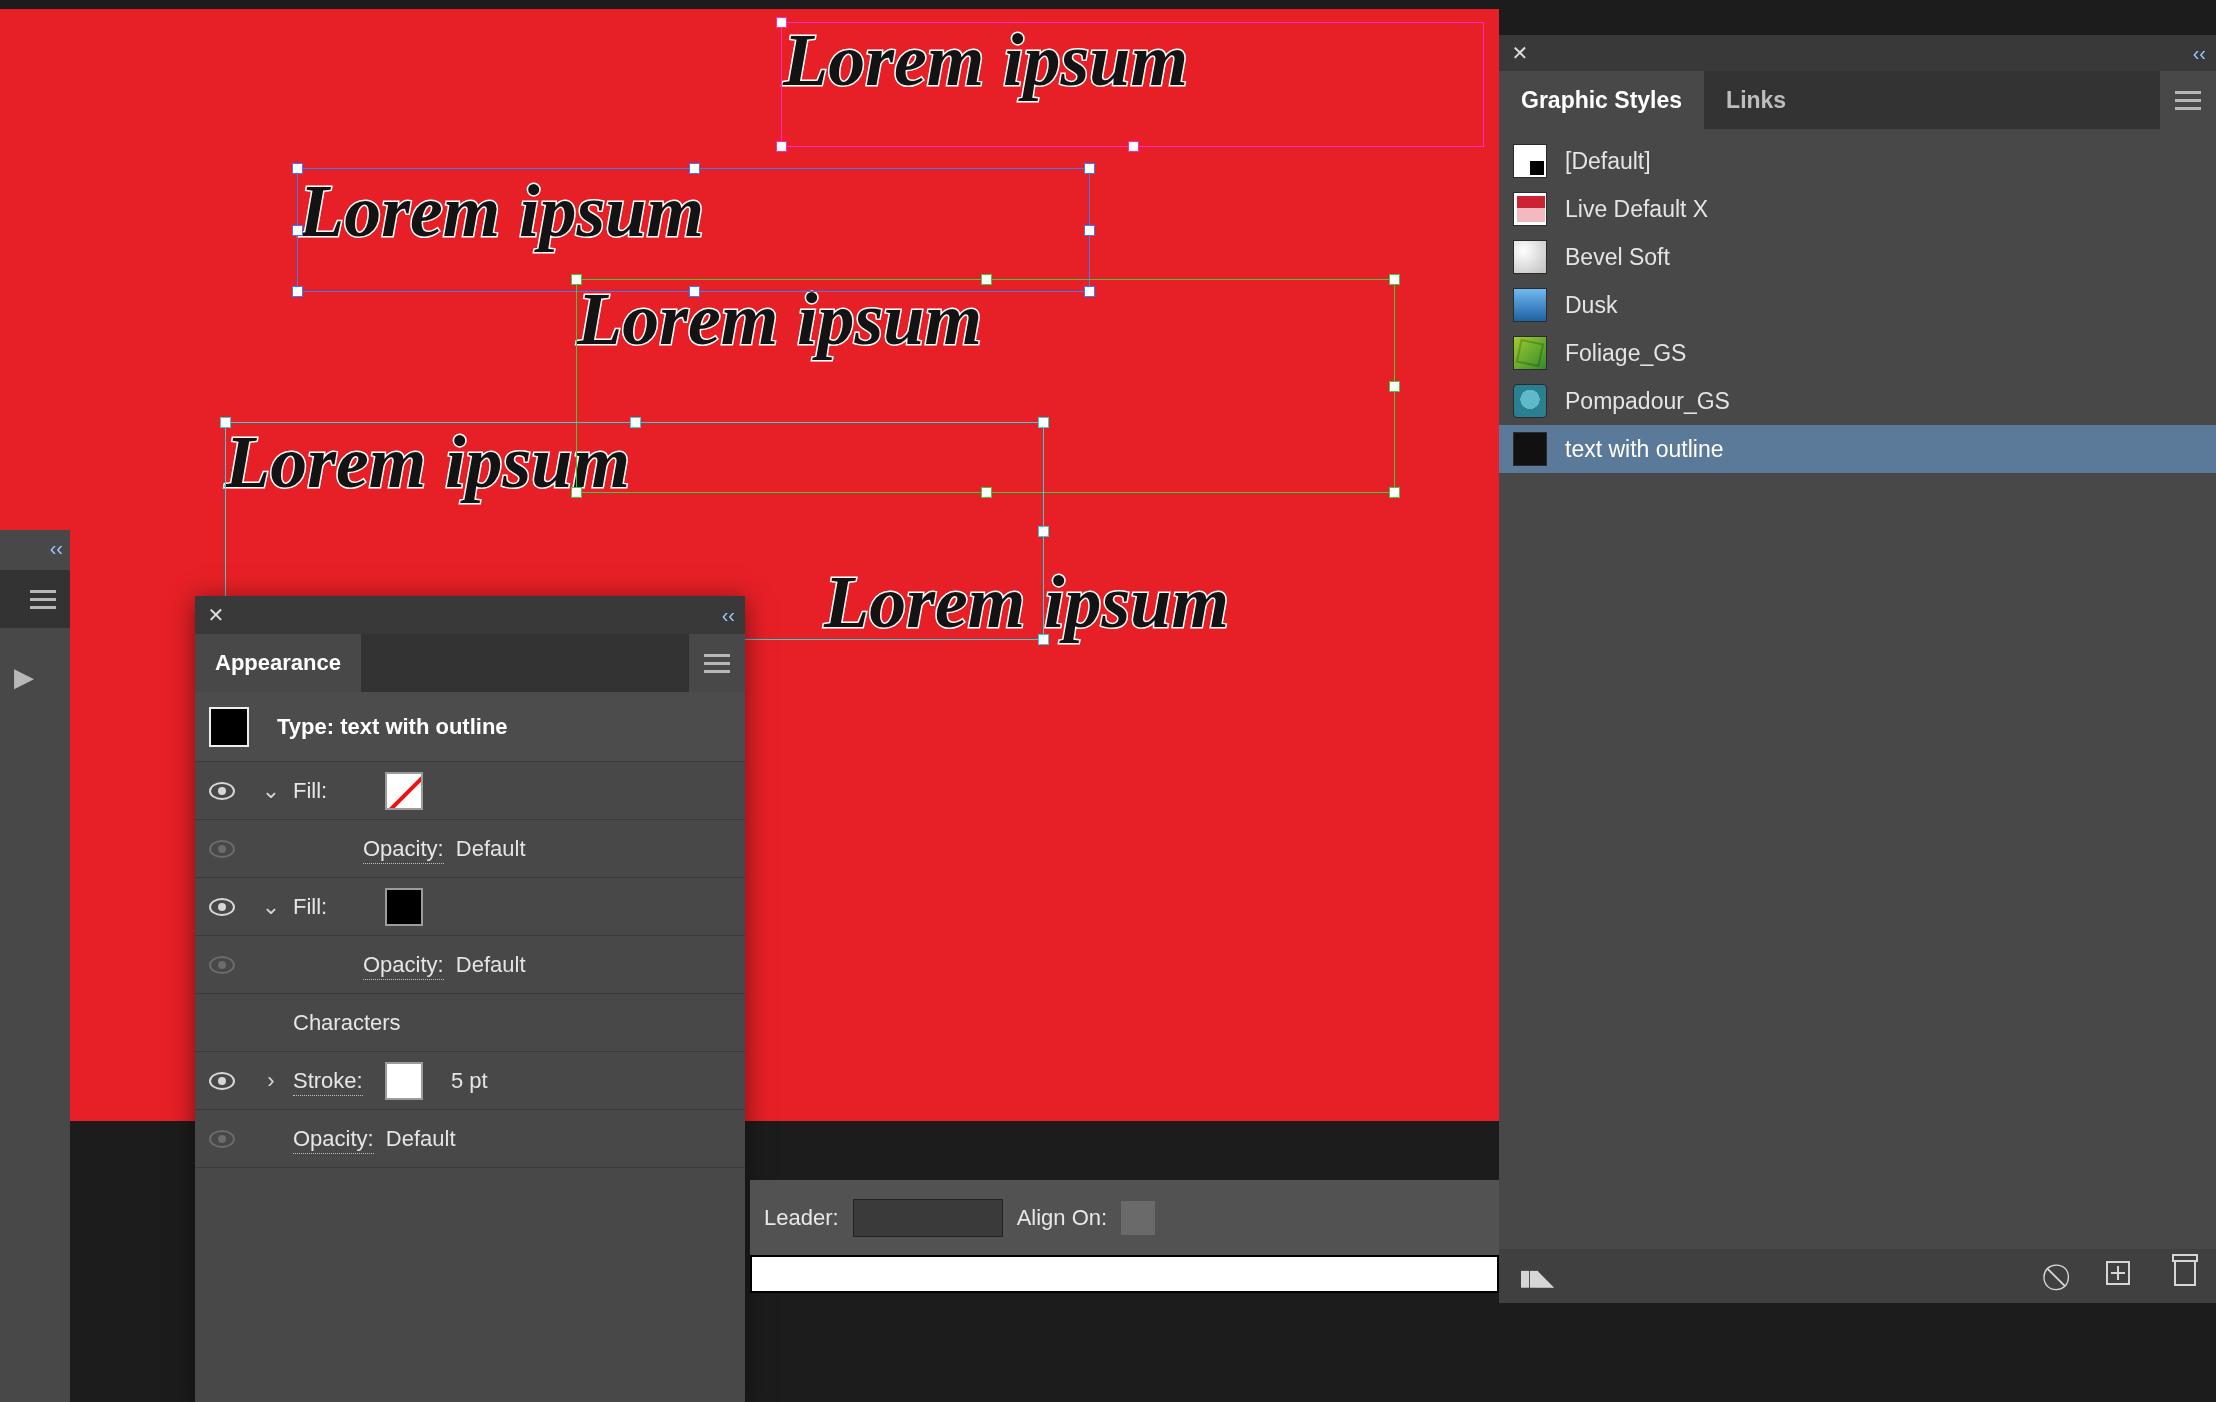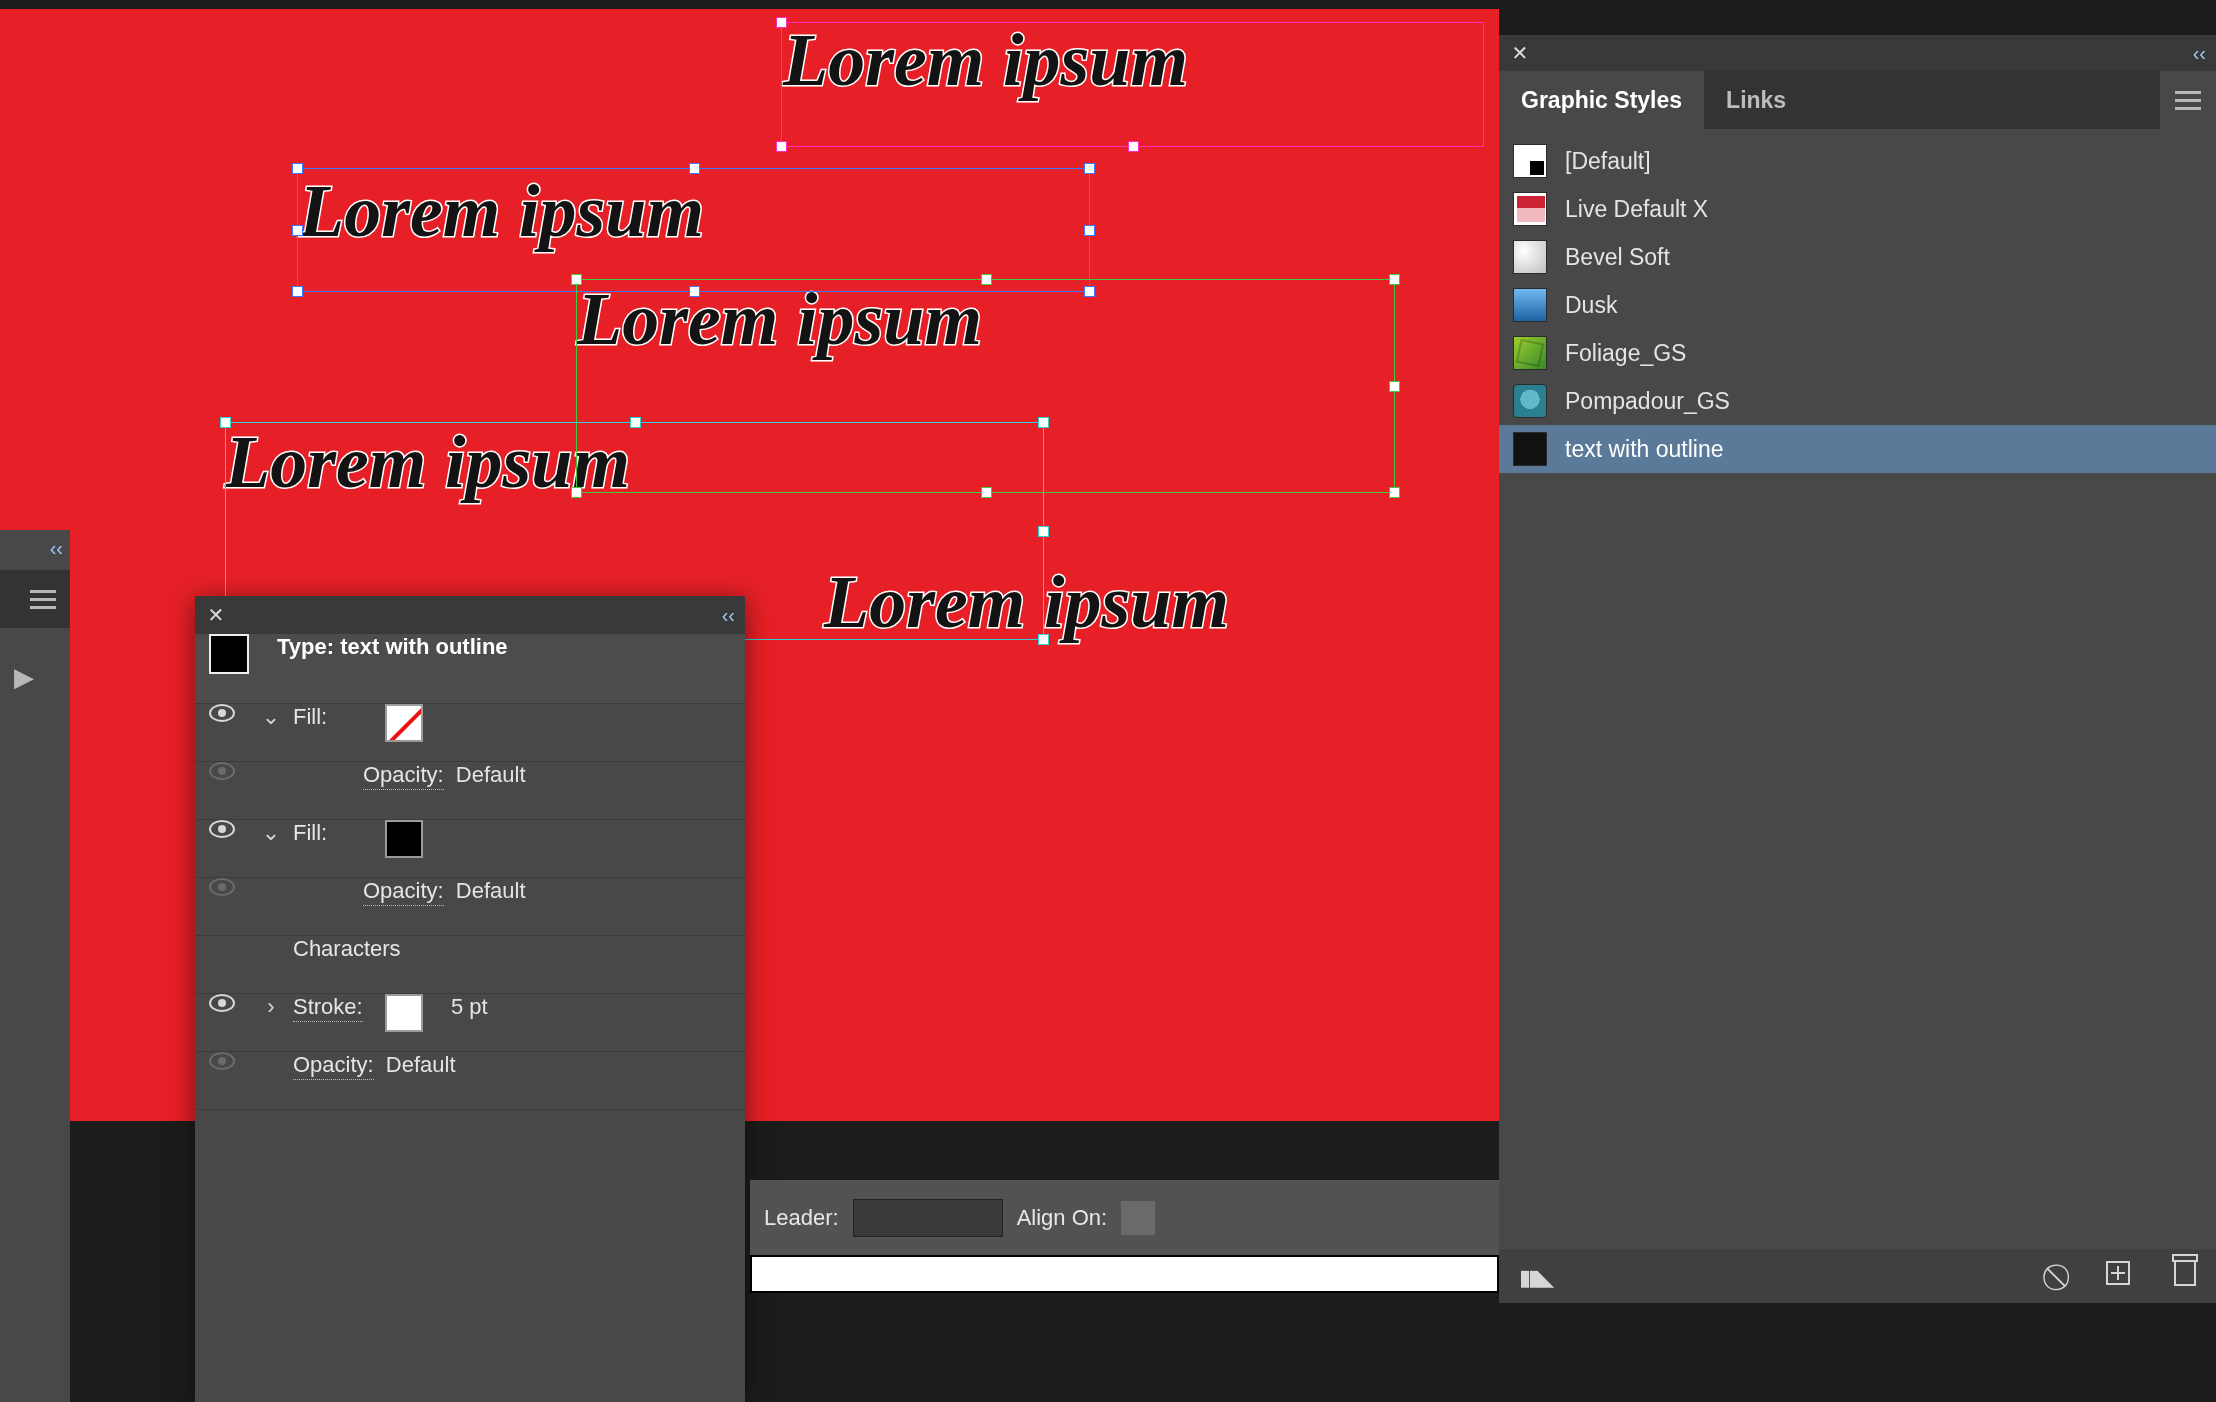--- a/index.html
+++ b/index.html
@@ -102,21 +102,21 @@
   .appearance .tabrow .tab {
     padding:0 20px; display:flex; align-items:center; font-weight:600; color:#fff;
     background:#484848;
   }
   .appearance .tabrow .menu {
     margin-left:auto; width:56px; display:flex; align-items:center; justify-content:center;
     background:#484848;
   }
   .appearance .body { }
   .app-row {
-    height:58px; border-bottom:1px solid #3b3b3b; display:flex; 
+    height:58px; border-bottom:1px solid #3b3b3b; display:flex; align-items:center;
     padding:0 12px 0 0;
   }
   .app-row.type { height:70px; }
   .col-eye { width:54px; display:flex; justify-content:center; color:#d7d7d7; }
   .col-eye.dim { color:#6b6b6b; }
   .col-toggle { width:44px; display:flex; justify-content:center; color:#d7d7d7; font-size:22px; }
   .col-label { min-width:92px; padding-right:10px; }
   .underline { border-bottom:1px dotted #bdbdbd; padding-bottom:2px;margin-top:18px; }
   .col-swatch { width:38px; height:38px; border:2px solid #9b9b9b; margin-right:14px; background:#000; }
   .col-swatch.none { background:#fff; position:relative; overflow:hidden; }
@@ -254,20 +254,30 @@
   </div>
   <span class="play">▶</span>
 </div>
 
 <div class="appearance">
   <div class="titlebar">
     <div class="x">✕</div>
     <div class="spacer"></div>
     <span class="collapse">‹‹</span>
   </div>
+  <div class="tabrow">
+    <div class="tab">Appearance</div>
+    <div class="menu">
+      <span class="hamburger">
+          <span></span>
+          <span></span>
+          <span></span>
+        </span>
+    </div>
+  </div>
   <div class="body">
     <div class="app-row type">
       <div class="big-swatch"></div>
       <div class="type-label">Type: text with outline</div>
     </div>
 
     <div class="app-row">
       <div class="col-eye">
           <span class="eye-icon"></span>
         </div>

